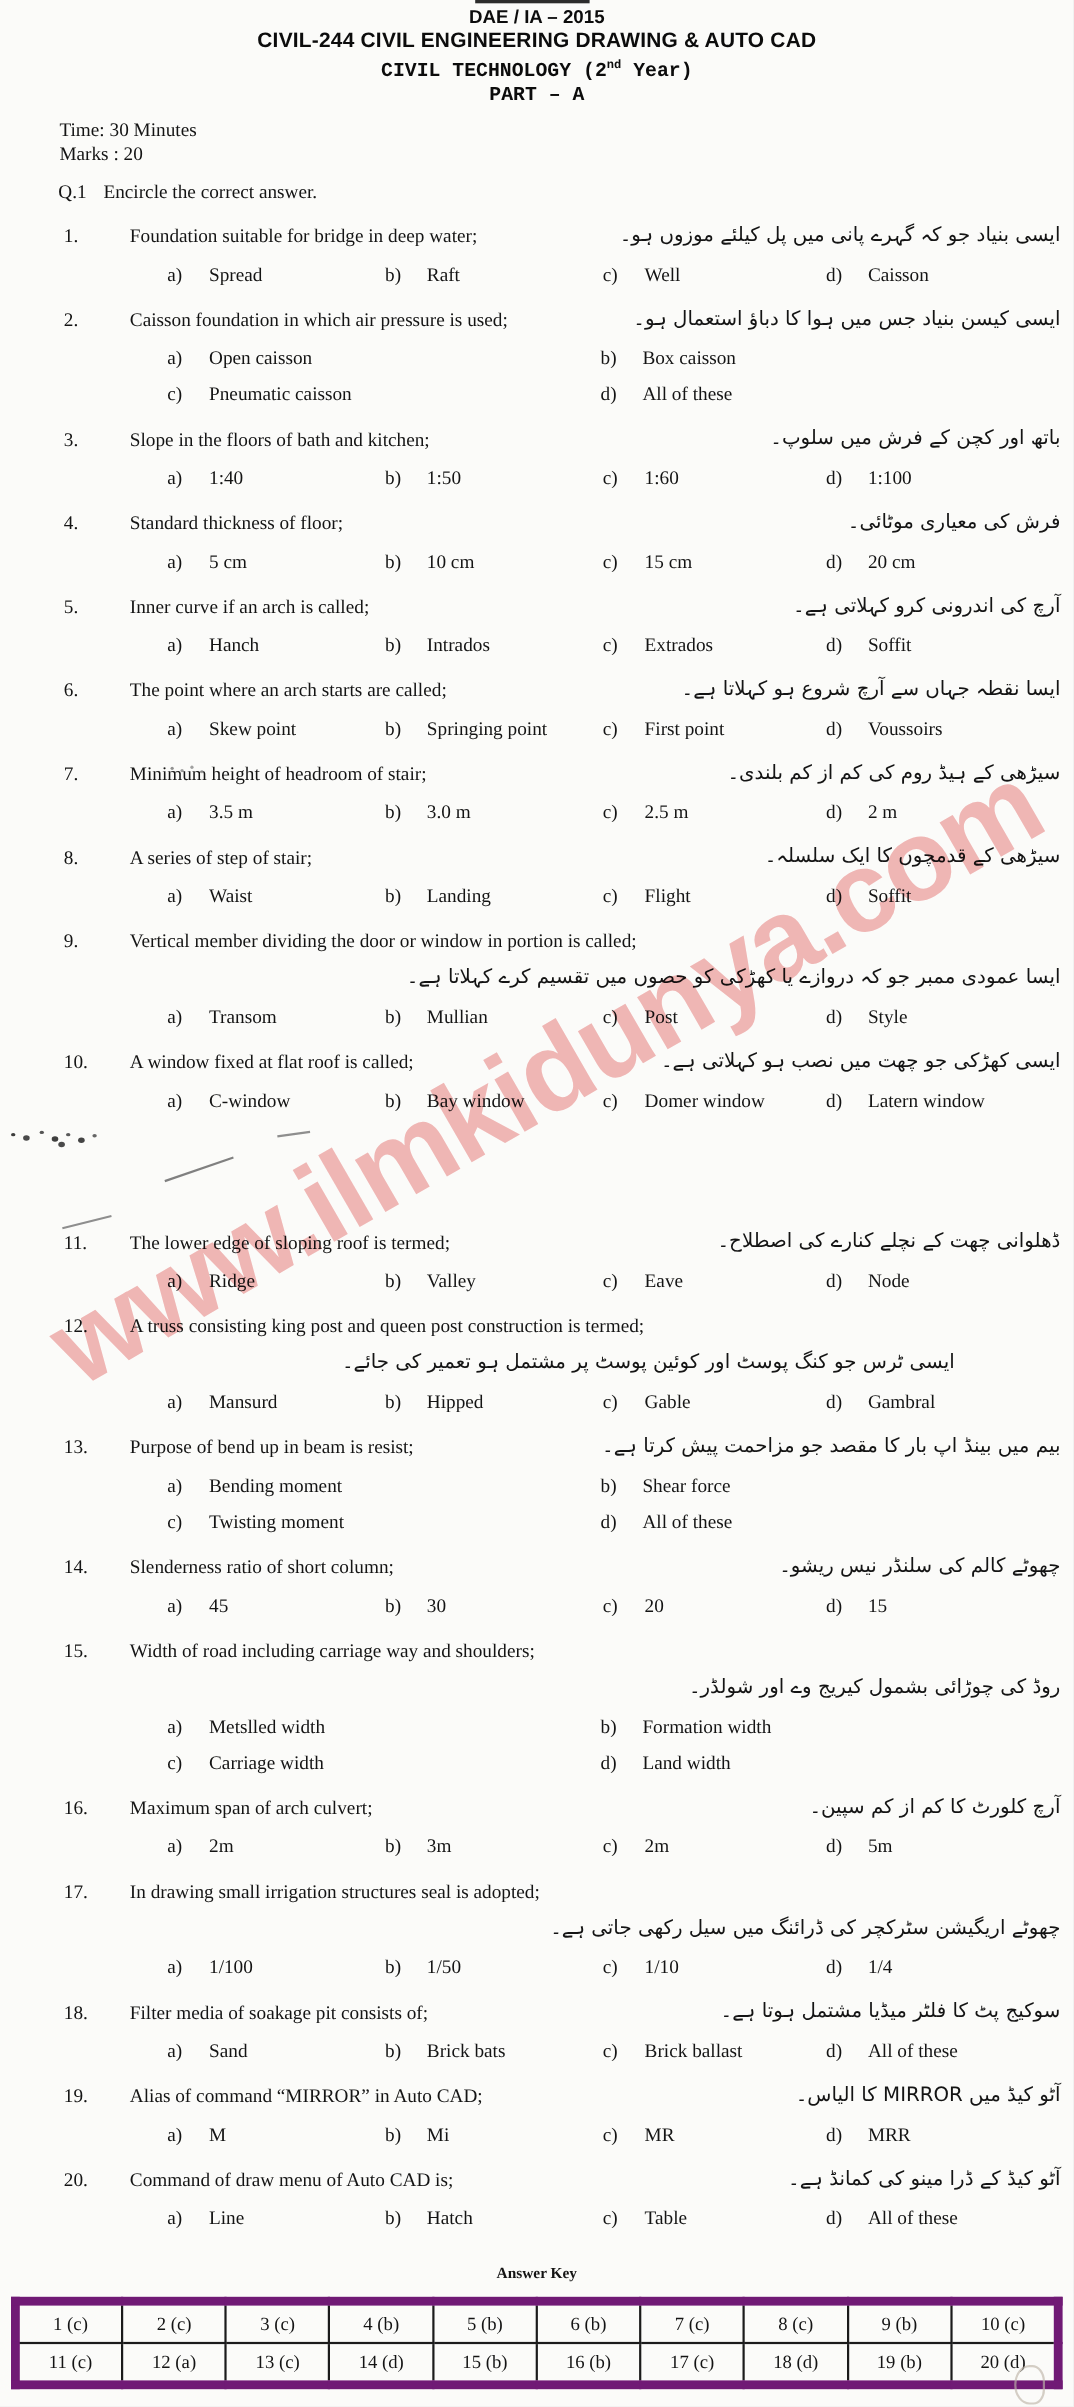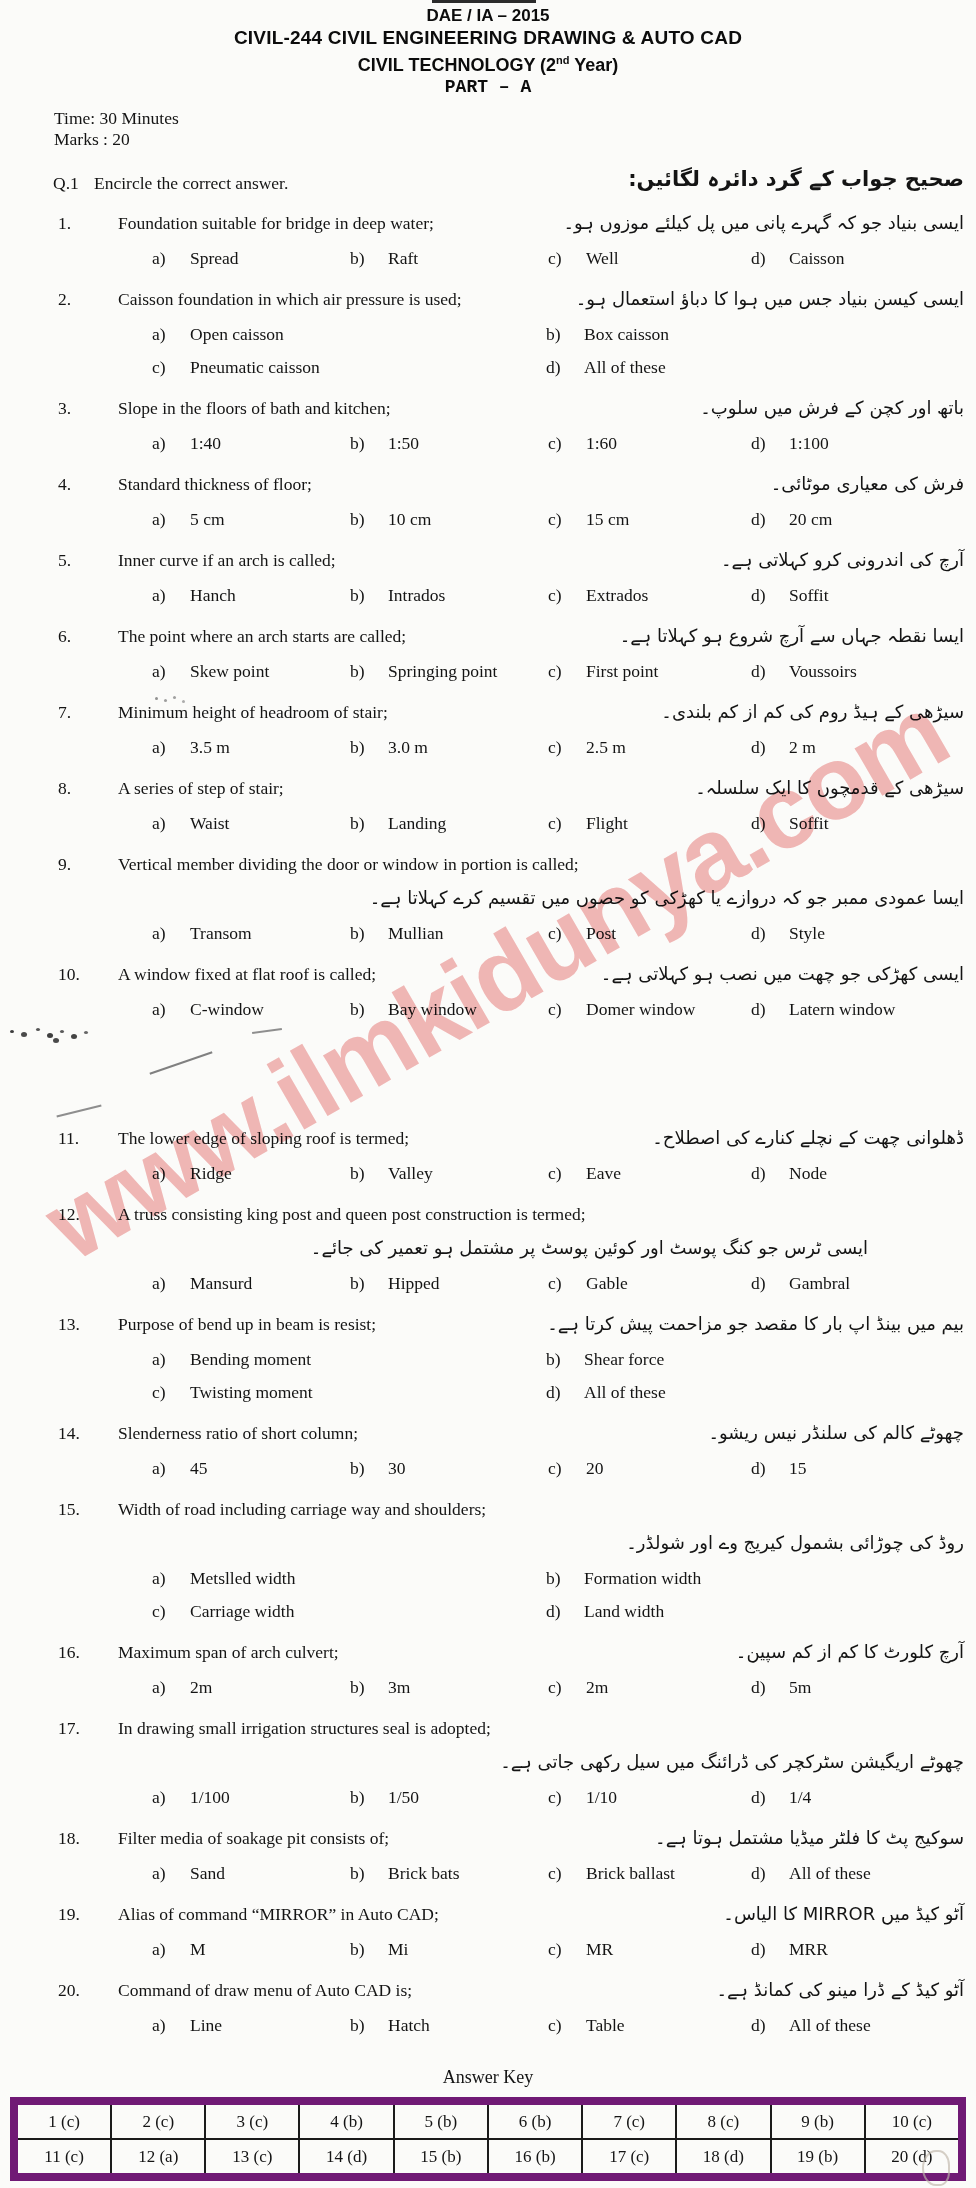--- a/index.html
+++ b/index.html
@@ -9,21 +9,21 @@
     margin:0 auto;
     background:#fbfbf9;
     overflow:hidden;
     color:#141414;
     font-family:"Liberation Serif", serif;
   }
   
   .hdr{padding-top:5px;text-align:center;font-family:"Liberation Sans",sans-serif;font-weight:bold;color:#0c0c0c;}
   .h1{font-size:17px;line-height:21px;}
   .h2{font-size:19px;line-height:23px;letter-spacing:.2px;}
-  .h3{font-size:18px;line-height:22px;}
+  .h3{font-size:18px;line-height:22px;font-family:Liberation Mono, monospace;}
   .h3 sup{font-size:11px;}
   .h4{font-size:18px;line-height:23px;font-family:Liberation Mono, monospace;}
   .meta-row{display:flex;justify-content:space-between;padding:9px 58px 0 54px;font-size:17.5px;flex-direction:column;}
   
   .instr{display:flex;align-items:flex-end;padding:14px 12px 0 53px;font-size:17.5px;}
   .instr .inum{width:41px;flex:none;}
   .instr-ur{margin-left:auto;direction:rtl;font-family:"DejaVu Sans",sans-serif;font-weight:bold;font-size:21px;line-height:30px;}
   
   .q{margin-top:16px;padding:0 12px 0 58px;}
   .q.gap-before{margin-top:104px;}
@@ -35,21 +35,21 @@
   .q-ur-below{direction:rtl;text-align:right;margin-top:8px;
         font-family:"DejaVu Sans",sans-serif;font-size:18px;line-height:26px;}
   .q-ur-below.ur-offset{padding-right:96px;}
   .opts{margin-top:10px;padding-left:94px;display:grid;}
   .opts-4{grid-template-columns:198px 198px 203px auto;}
   .opts-2{grid-template-columns:394px auto;row-gap:9px;}
   .opt{display:flex;font-size:17.5px;line-height:24px;white-space:nowrap;}
   .opt-label{width:38px;flex:none;}
   
   .ak{margin-top:28px;}
-  .ak-title{text-align:center;font-weight:normal;font-size:18px;line-height:24px;}
+  .ak-title{text-align:center;font-weight:bold;font-size:14px;line-height:24px;}
   .ak-table{margin:8px auto 0;border-collapse:collapse;width:956px;border:8px solid #701a75;}
   .ak-table td{border:2px solid #1b1b1b;height:31px;width:95px;text-align:center;font-size:17px;}
   
   .watermark{
     position:absolute;left:496px;top:978px;z-index:6;
     transform:translate(-50%,-50%) rotate(-30deg);
     font-family:"Liberation Sans",sans-serif;font-weight:bold;
     font-size:104px;letter-spacing:-2px;white-space:nowrap;
     color:#ef9e9e;opacity:.72;mix-blend-mode:multiply;pointer-events:none;
   }
@@ -88,21 +88,20 @@
   </header>
 
   <div class="meta-row">
     <span>Time: 30 Minutes</span>
     <span>Marks : 20</span>
   </div>
 
   <div class="instr">
     <span class="inum">Q.1</span>
     <span class="instr-en">Encircle the correct answer.</span>
-    <span class="instr-ur" dir="rtl">صحیح جواب کے گرد دائرہ لگائیں:</span>
   </div>
 
   <main>
   <div class="q">
     <div class="q-line">
       <span class="q-num">1.</span>
       <span class="q-en">Foundation suitable for bridge in deep water;</span>
       <span class="q-ur" dir="rtl">ایسی بنیاد جو کہ گہرے پانی میں پل کیلئے موزوں ہو۔</span>
     </div>
 

